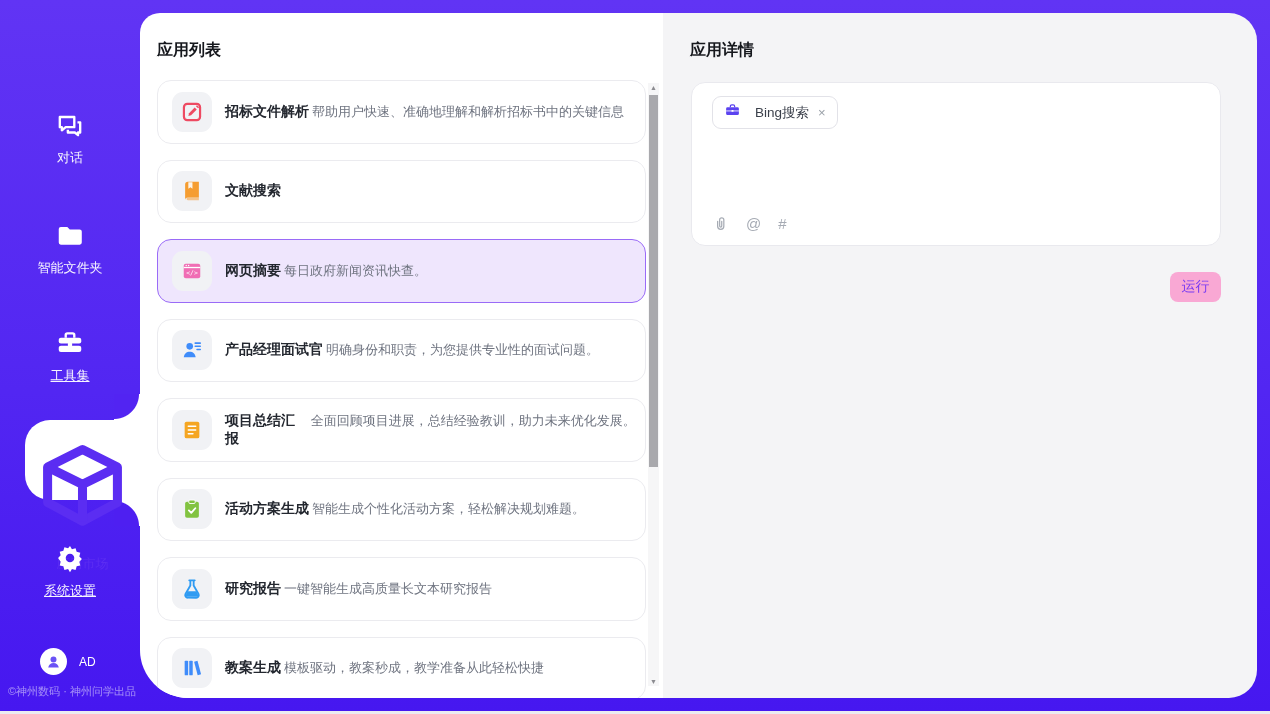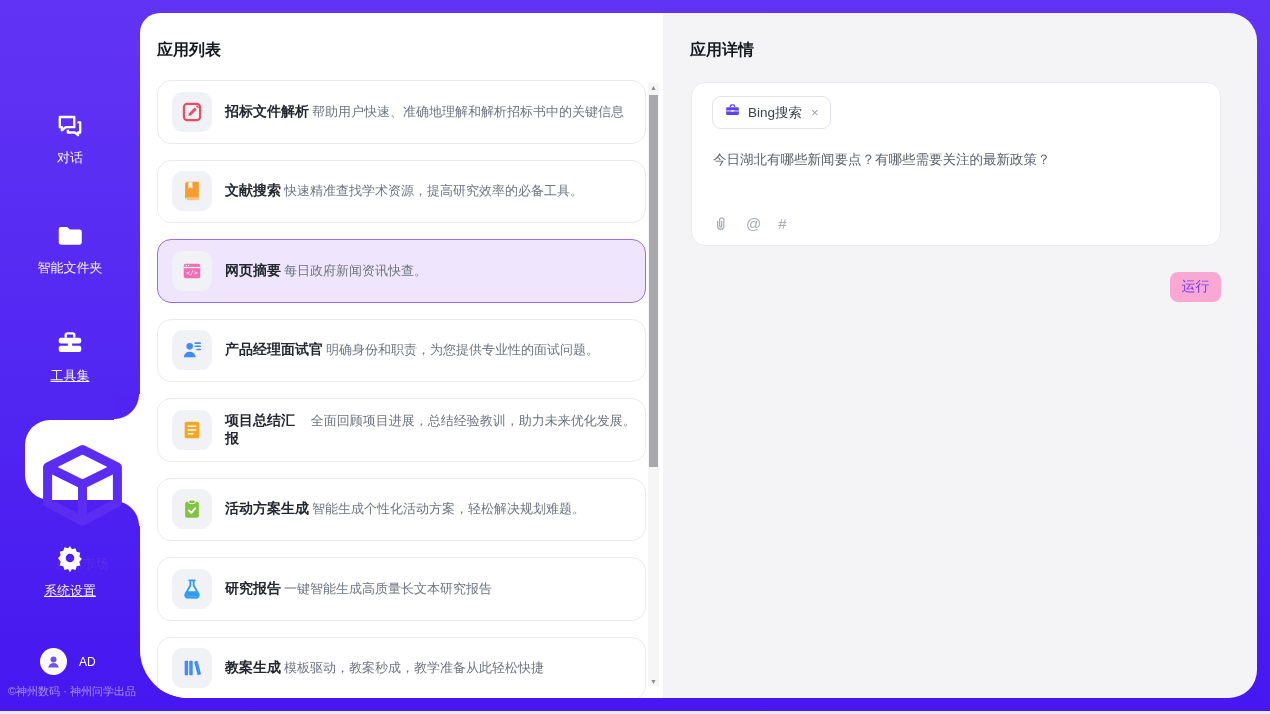--- a/index.html
+++ b/index.html
@@ -59,21 +59,21 @@
   .scroll-arrow { position:absolute; left:0; width:11px; text-align:center; font-size:7px; color:#8b8b90; }
   .scroll-arrow.up { top:1px; } .scroll-arrow.down { bottom:1px; }
   .scroll-thumb { position:absolute; left:1px; top:12px; width:9px; height:372px; background:#a9a9ad; }
 
   
   .detail-card { position:absolute; left:28px; right:36px; top:69px; height:164px;
     background:#fff; border:1px solid #e9e9ee; border-radius:14px; }
   .tool-tag { position:absolute; left:20px; top:13px; height:33px; display:flex; align-items:center;
     gap:7px; padding:0 11px; border:1px solid #e2e2e8; border-radius:9px; background:#fff; cursor:pointer; }
   .tool-tag svg { width:17px; height:17px; }
-  .tool-tag .tag-label { font-size:13.5px; color:#3a3f4a; }
+  .tool-tag .tag-label { font-size:13.5px; color:#3a3f4a;margin-left:7px; }
   .tool-tag .tag-close { font-size:13px; color:#9aa0a8; cursor:pointer; padding-left:2px; }
   .query-text { position:absolute; left:21px; top:68px; right:20px; font-size:13.5px; color:#5b6069; }
   .attach-row { position:absolute; left:20px; bottom:13px; display:flex; align-items:center;
     gap:17px; color:#a6abb4; }
   .attach-row svg { width:17px; height:17px; display:block; }
   .attach-glyph { font-size:15px; line-height:1; cursor:pointer; }
   .run-btn { position:absolute; right:36px; top:259px; width:51px; height:30px; border:none;
     background:#f9a8d4; color:#7a3cf2; font-size:14px; border-radius:8px; cursor:pointer;
     font-family:inherit; display:flex; align-items:center; justify-content:center; }
 
@@ -174,21 +174,20 @@
         <div class="app-card">
           <span class="tile" style="color: rgb(245, 157, 49);">
             <svg viewBox="0 0 24 24">
               <path d="M4.5 5A3 3 0 017.5 2h12v17h-12a3 3 0 00-3 3z" fill="currentColor"></path>
               <path d="M7.5 19h12v3h-12a1.5 1.5 0 010-3z" fill="currentColor" opacity=".55"></path>
               <path d="M8 2.5v7l2.3-1.7 2.2 1.7v-7z" fill="#fff" opacity=".9"></path>
             </svg>
           </span>
           <span class="app-text">
             <span class="app-title">文献搜索</span>
-            <span class="app-desc">快速精准查找学术资源，提高研究效率的必备工具。</span>
           </span>
         </div>
 
         <div class="app-card selected">
           <span class="tile" style="color: rgb(240, 110, 180);">
             <svg viewBox="0 0 24 24">
               <rect x="3" y="4" width="18" height="16" rx="2.2" fill="currentColor"></rect>
               <path d="M3 8.2h18" stroke="#fff" stroke-width="1.4"></path>
               <circle cx="5.7" cy="6.1" r=".8" fill="#fff"></circle>
               <circle cx="8.3" cy="6.1" r=".8" fill="#fff"></circle>
@@ -286,21 +285,20 @@
             <path d="M9 7.5V6a2 2 0 012-2h2a2 2 0 012 2v1.5" stroke="#5b43f0" stroke-width="1.8" fill="none"></path>
             <rect x="3" y="7.5" width="18" height="11" rx="2" fill="#5b43f0"></rect>
             <path d="M3 12.6h18" stroke="#fff" stroke-width="1.2"></path>
             <rect x="10.5" y="11.4" width="3" height="2.4" rx=".8" fill="#fff"></rect>
           </svg>
         </span>
         <span class="tag-label">Bing搜索</span>
         <span class="tag-close">×</span>
       </div>
 
-      <div class="query-text">今日湖北有哪些新闻要点？有哪些需要关注的最新政策？</div>
 
       <div class="attach-row">
         <span>
           <svg viewBox="0 0 22 22" fill="none" stroke="#a6abb4" stroke-width="1.6" stroke-linecap="round">
             <path d="M7.3 8.2v6.3a4 4 0 008 0V6.3a2.7 2.7 0 00-5.4 0v7.9a1.35 1.35 0 002.7 0V8.2"></path>
           </svg>
         </span>
         <span class="attach-glyph">@</span>
         <span class="attach-glyph">#</span>
       </div>

